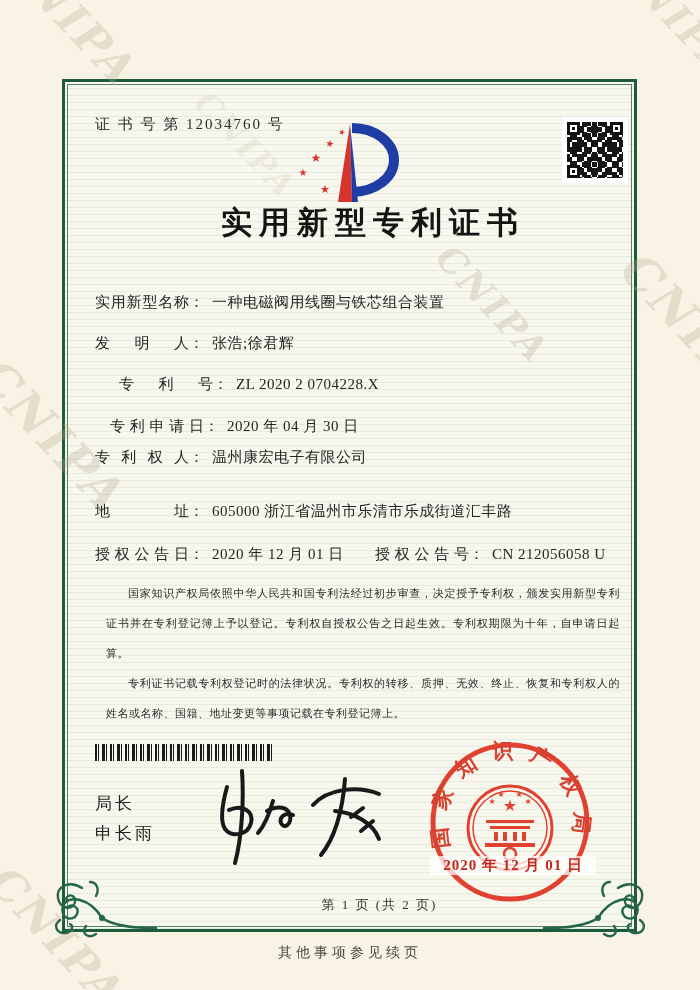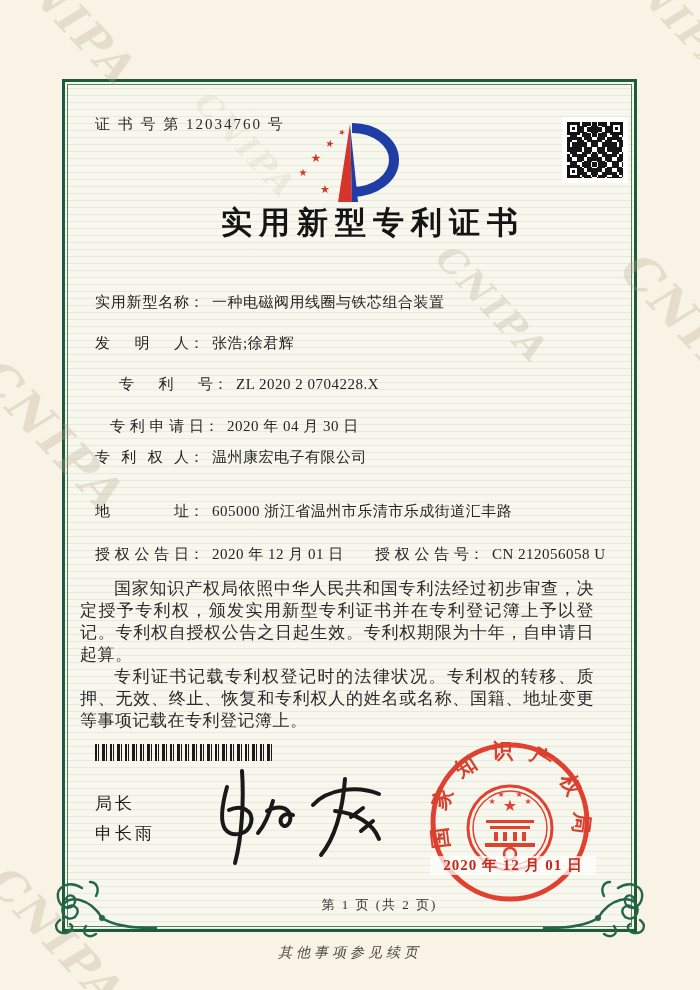--- a/index.html
+++ b/index.html
@@ -32,40 +32,40 @@
   .certno{left:95px;top:115px;font-size:15px;letter-spacing:2px;color:#2b2b2b;}
   .title{
     left:62px;top:202px;width:622px;text-align:center;
     font-size:31px;font-weight:bold;letter-spacing:7px;color:#141414;
   }
   .row{left:95px;font-size:15px;white-space:nowrap;color:#252525;}
   .flabel{display:inline-block;width:94px;text-align:justify;text-align-last:justify;}
   .fvalue{margin-left:8px;letter-spacing:0.5px;}
   .grant2{position:absolute;left:280px;top:0;white-space:nowrap;}
   .paras{
-    left:80px;top:578px;width:514px;font-size:17px;line-height:22px;
+    left:106px;top:578px;width:514px;font-size:11px;line-height:30px;
     text-align:justify;color:#2a2a2a;letter-spacing:0.5px;
   }
   .paras p{margin:0;text-indent:2em;}
   .barcode{
     left:95px;top:744px;width:178px;height:17px;
     background:repeating-linear-gradient(90deg,
       #1a1a1a 0 2px, transparent 2px 3px,
       #1a1a1a 3px 4px, transparent 4px 7px,
       #1a1a1a 7px 10px, transparent 10px 11px,
       #1a1a1a 11px 12px, transparent 12px 15px);
   }
   .signer{left:95px;font-size:17px;letter-spacing:3px;color:#222;text-align:right;}
   .sealdate{
     left:430px;top:856px;width:166px;text-align:center;
     font-size:15px;font-weight:bold;color:#c3281b;letter-spacing:1px;
     background:rgba(255,255,255,0.72);z-index:3;
   }
   .pagefoot{left:62px;top:896px;width:575px;text-align:center;font-size:13px;letter-spacing:2px;color:#333;margin-left:30px;}
-  .note{left:0;top:944px;width:700px;text-align:center;font-size:14px;font-style:italic;letter-spacing:4px;color:#4a4a42;}
+  .note{left:0;top:944px;width:700px;text-align:center;font-size:14px;letter-spacing:4px;color:#4a4a42;}
   
   .qr{left:562px;top:117px;width:66px;height:66px;background:#fff;z-index:2;}
   .qr-body{
     position:absolute;left:5px;top:5px;right:5px;bottom:5px;
     background:
       repeating-conic-gradient(#151515 0 25%, transparent 0 50%) 0 0/ 10px 10px,
       repeating-conic-gradient(#151515 0 25%, transparent 0 50%) 3px 4px/ 14px 14px;
   }
   .finder{position:absolute;width:13px;height:13px;border:3px solid #111;background:#fff;box-sizing:border-box;}
   .finder::after{content:"";position:absolute;left:2px;top:2px;width:3px;height:3px;background:#111;}

